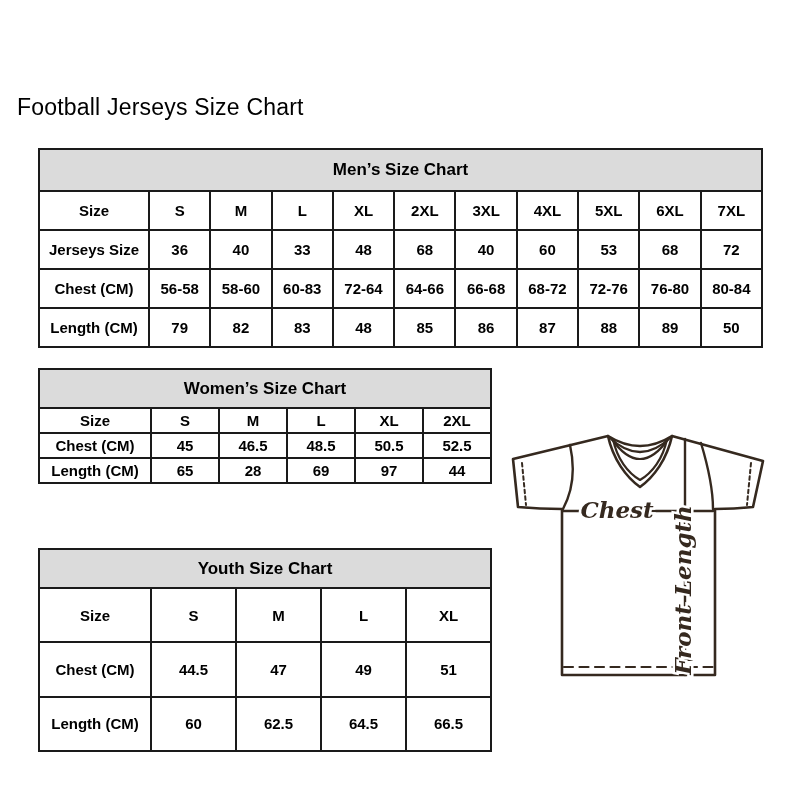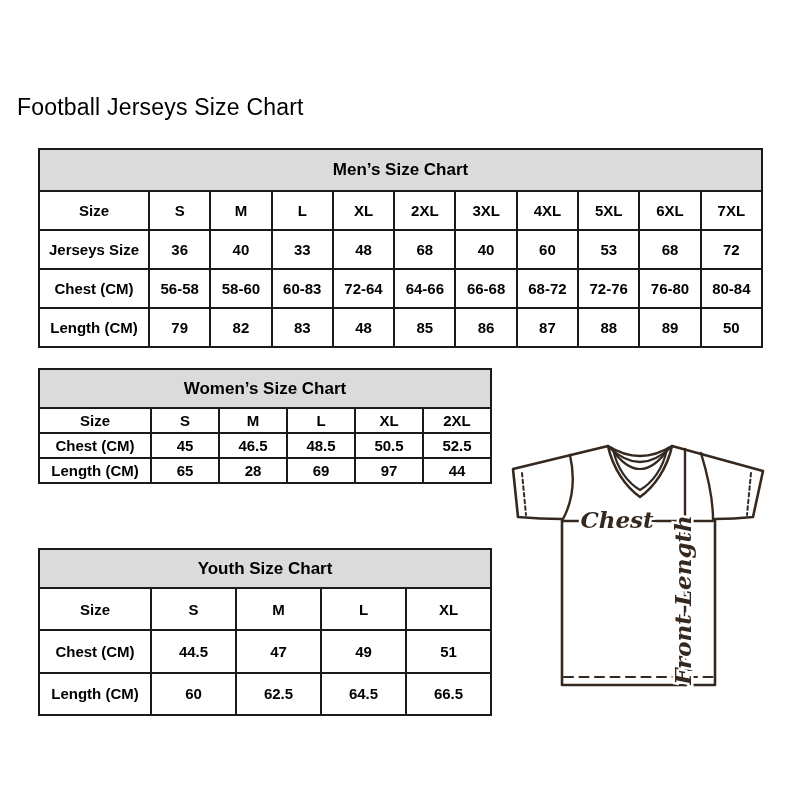--- a/index.html
+++ b/index.html
@@ -15,21 +15,21 @@
     top: 94px; left: 17px; width: 778px;
     text-align: left;
     font-size: 23px;
     font-weight: normal;
     color: var(--text, #000000);
     letter-spacing: 0.2px;
   }
   .size-table-wrap { position: absolute; }
   .tbl-mens   { left: 38px; top: 148px; width: 725px; height: 200px; }
   .tbl-womens { left: 38px; top: 368px; width: 454px; height: 116px; }
-  .tbl-youth  { left: 38px; top: 548px; width: 454px; height: 168px; }
+  .tbl-youth  { left: 38px; top: 548px; width: 454px; height: 204px; }
 
   .size-table-wrap table {
     width: 100%; height: 100%;
     border-collapse: collapse;
     table-layout: fixed;
   }
   .size-table-wrap th, .size-table-wrap td {
     border: 2px solid var(--border, #1a1a1a);
     font-weight: bold;
     font-size: 15px;
@@ -44,21 +44,21 @@
     background: var(--header-bg, #dbdbdb);
     font-size: 17px;
   }
   .tbl-mens tr.title-row th { height: 40px; }
   .tbl-womens tr.title-row th, .tbl-youth tr.title-row th { height: 37px; }
   .tbl-mens col.first { width: 110px; }
   .tbl-womens col.first, .tbl-youth col.first { width: 112px; }
 
   .jersey-diagram-wrap {
     position: absolute;
-    left: 500px; top: 429px;
+    left: 500px; top: 419px;
     width: 275px; height: 265px;
   }
   .jersey-diagram-wrap svg { display: block; width: 100%; height: 100%; }
   .j-line   { fill: none; stroke: var(--diagram-line, #35291f); stroke-linecap: round; stroke-linejoin: round; }
   .j-fill   { fill: #ffffff; stroke: var(--diagram-line, #35291f); stroke-linejoin: round; }
   .j-label  {
     font-family: "DejaVu Serif", serif;
     font-style: italic;
     font-weight: bold;
     font-size: 23px;

